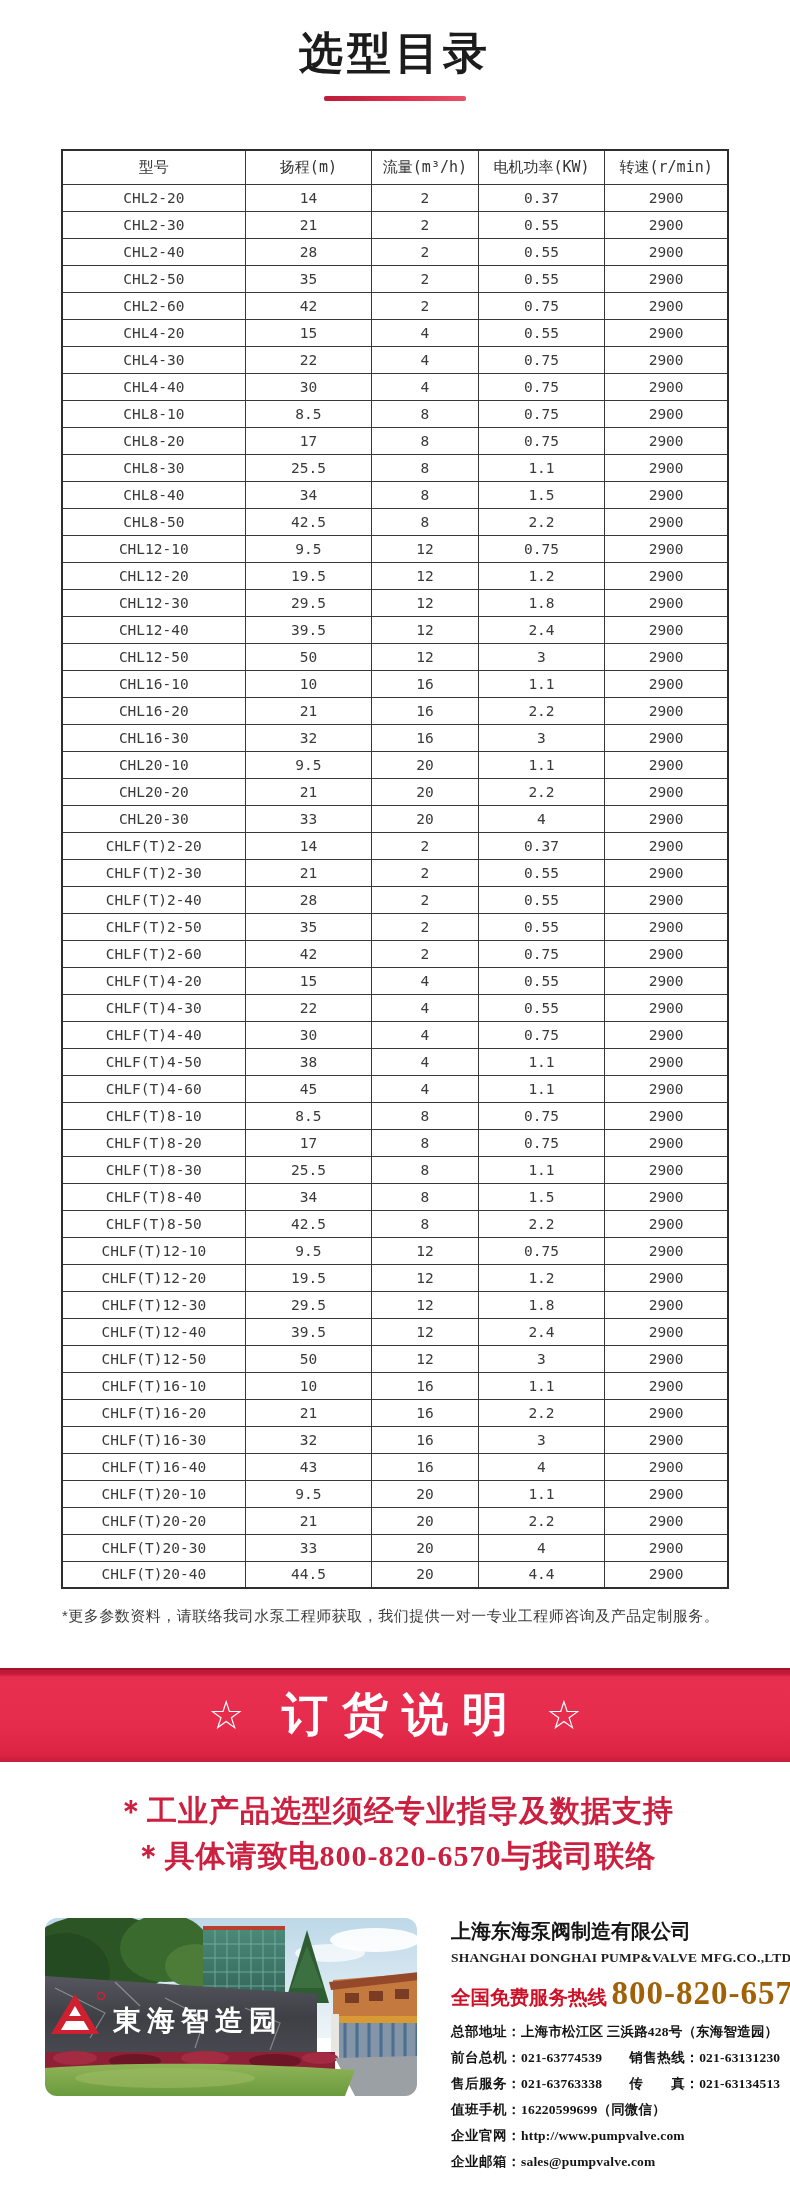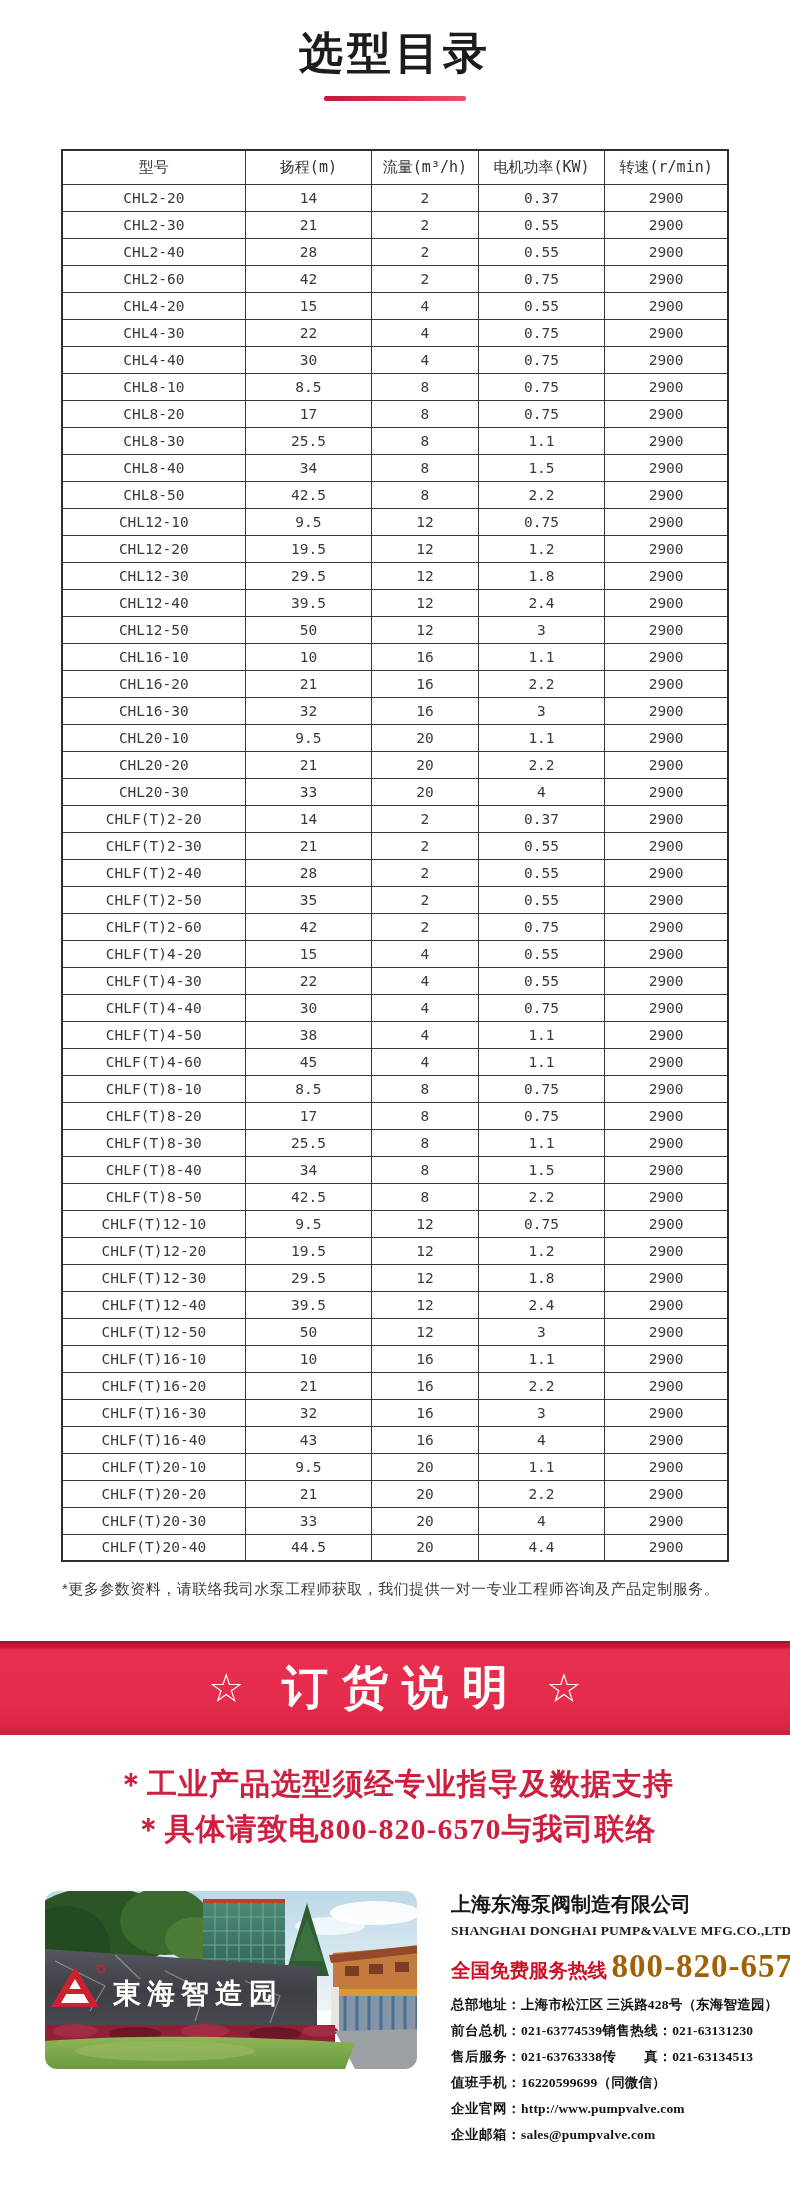--- a/index.html
+++ b/index.html
@@ -85,21 +85,21 @@
   }
   .hotline .hl-number {
     font-family:"Liberation Serif","DejaVu Serif",serif;
     font-size:33px; font-weight:900; color:#a16207; letter-spacing:1px; margin-left:0;
   }
   .contact-lines { margin-top:7px; }
   .contact-line {
     font-family:"Liberation Serif","DejaVu Serif",serif;
     font-size:13.5px; font-weight:700; color:#141414; line-height:26px; white-space:nowrap;
   }
-  .contact-line .c-pair + .c-pair { margin-left:0;text-align:center; }
+  .contact-line .c-pair + .c-pair { margin-left:27px;text-align:center; }
   .contact-line .c-label { letter-spacing:0.5px; }
   .contact-line .c-value { letter-spacing:0.2px; }
 </style>
 </head>
 <body>
 
 <div class="title-wrap">
   <div class="page-title">选型目录</div>
   <div class="title-underline"></div>
 </div>
@@ -133,20 +133,27 @@
         <tr>
           <td>CHL2-30</td>
           <td>21</td>
           <td>2</td>
           <td>0.55</td>
           <td>2900</td>
         </tr>
         <tr>
           <td>CHL2-40</td>
           <td>28</td>
+          <td>2</td>
+          <td>0.55</td>
+          <td>2900</td>
+        </tr>
+        <tr>
+          <td>CHL2-50</td>
+          <td>35</td>
           <td>2</td>
           <td>0.55</td>
           <td>2900</td>
         </tr>
         <tr>
           <td>CHL2-60</td>
           <td>42</td>
           <td>2</td>
           <td>0.75</td>
           <td>2900</td>

